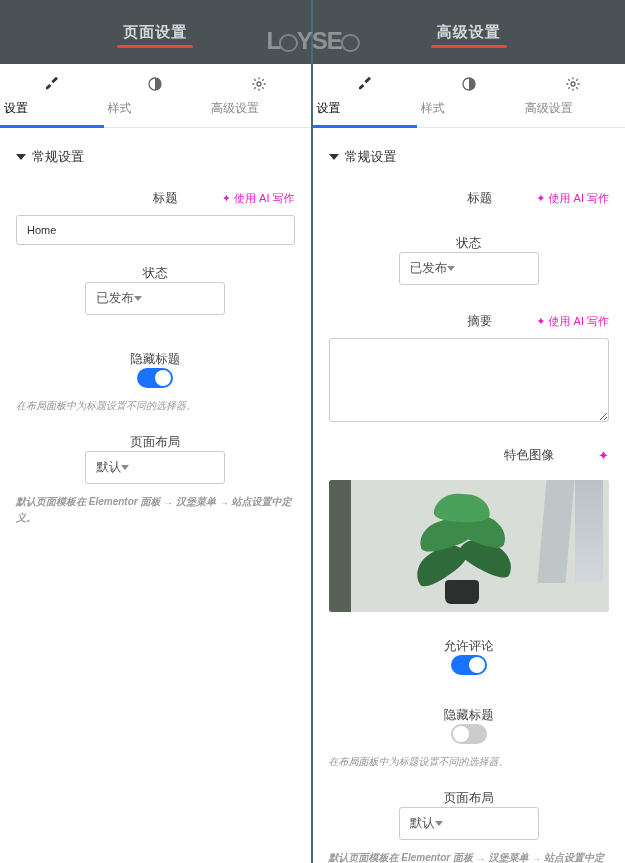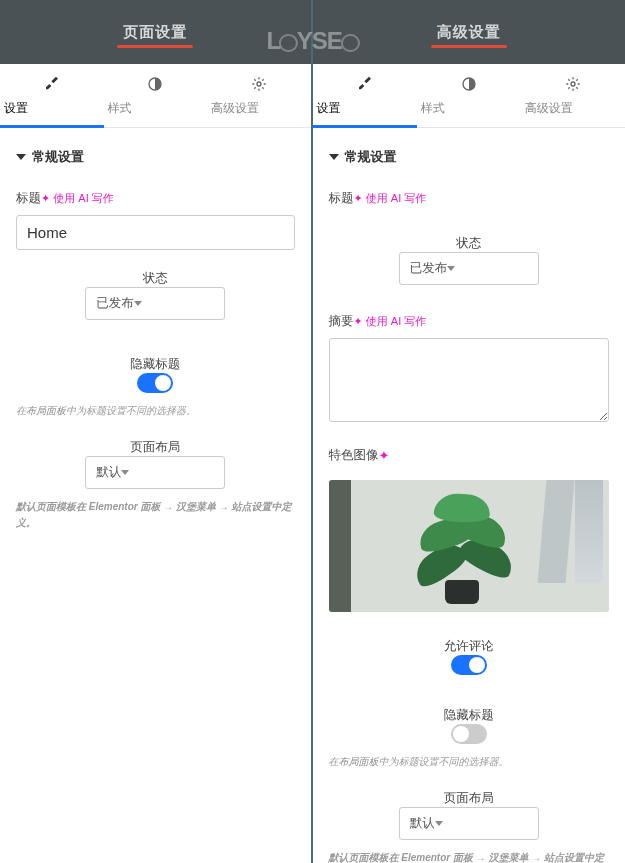--- a/index.html
+++ b/index.html
@@ -12,26 +12,26 @@
     .header-title { color: #d6d9da; font-size: 15px; font-weight: 700; letter-spacing: 1px; }
     .underline-red { position: absolute; left: -6px; right: -6px; bottom: -6px; height: 3px; background: #e04b36; border-radius: 2px; }
     .logo { position: absolute; top: 27px; left: 50%; transform: translateX(-50%); z-index: 50; font-size: 24px; font-weight: 800; color: rgba(255,255,255,.38); letter-spacing: -1px; pointer-events: none; display: flex; align-items: center; text-align: right; }
     .logo-o { display: inline-block; width: .78em; height: .78em; border: .12em solid rgba(200,200,210,.42); border-radius: 50%; margin: 0 -1px; position: relative; top: 2px; }
     .tabbar { display: flex; border-bottom: 1px solid #e6e6e6; }
     .tab { flex: 1; text-align: left; padding: 12px 4px 10px; cursor: pointer; color: #888; position: relative; }
     .tab .ico { display: block; margin: 0 auto 8px; width: 16px; height: 16px; }
     .tab.active { color: #000; }
     .tab.active::after { content: ''; position: absolute; left: 0; right: 0; bottom: -1px; height: 3px; background: #1a73ff; }
     .body { padding: 0 16px 16px; }
-    .section-head { padding: 20px 0 10px; font-size: 13px; font-weight: 700; display: flex; align-items: center; gap: 6px; cursor: pointer; }
+    .section-head { padding: 20px 0 10px; font-size: 13px; font-weight: 400; display: flex; align-items: center; gap: 6px; cursor: pointer; }
     .caret { width: 0; height: 0; border-left: 5px solid transparent; border-right: 5px solid transparent; border-top: 6px solid #333; }
-    .field-row { display: flex; align-items: center; justify-content: flex-start; padding: 14px 0 8px; }
+    .field-row { display: flex; align-items: center; justify-content: flex-end; padding: 14px 0 8px; gap: 44px; }
     .label { font-size: 12.5px; color: #444; }
     .ai-link { color: #e81cc4; font-size: 11px; cursor: pointer; }
-    .input-text { width: 100%; padding: 8px 10px; border: 1px solid #ccc; border-radius: 3px; font-size: 15px; color: #333; }
+    .input-text { width: 100%; padding: 8px 10px; border: 1px solid #ccc; border-radius: 3px; font-size: 11px; color: #333; }
     .select { display: flex; align-items: center; border: 1px solid #ccc; border-radius: 3px; padding: 7px 10px; font-size: 12.5px; color: #555; cursor: pointer; min-width: 140px; }
     .select .chev { width: 0; height: 0; border-left: 4px solid transparent; border-right: 4px solid transparent; border-top: 5px solid #888; }
     .tight-row { display: flex; align-items: center; justify-content: space-between; padding-top: 20px; flex-direction: column; }
     .tight-row .select { flex: 0 0 52%; }
     .toggle { width: 36px; height: 20px; border-radius: 12px; background: #ccc; position: relative; cursor: pointer; }
     .toggle::after { content: ''; position: absolute; top: 2px; left: 2px; width: 16px; height: 16px; border-radius: 50%; background: #fff; transition: left .15s; }
     .toggle.on { background: #1a73ff; }
     .toggle.on::after { left: 18px; }
     .hint { font-size: 10px; color: #9a9a9a; font-style: italic; padding-top: 10px; line-height: 1.6; }
     .hint .em { color: #8a8a8a; }

